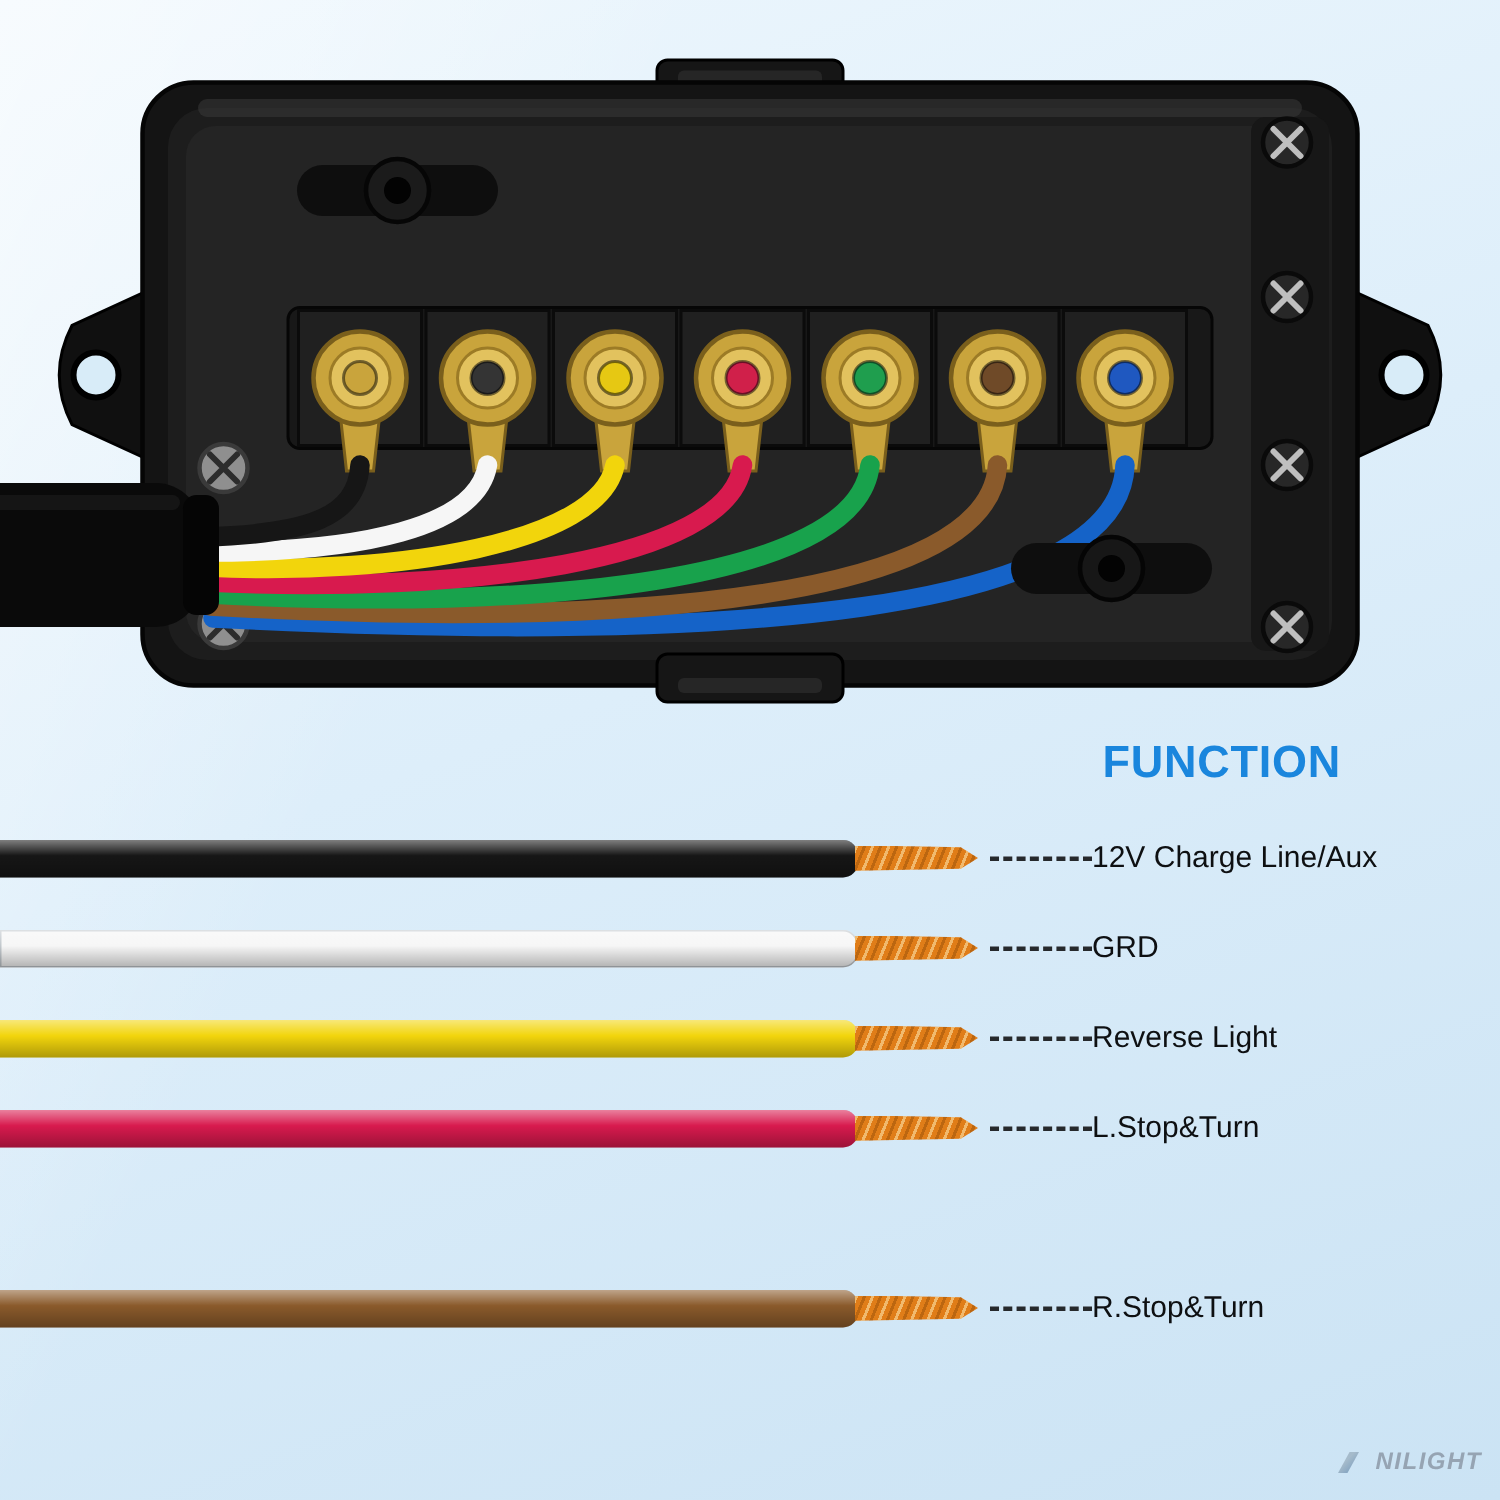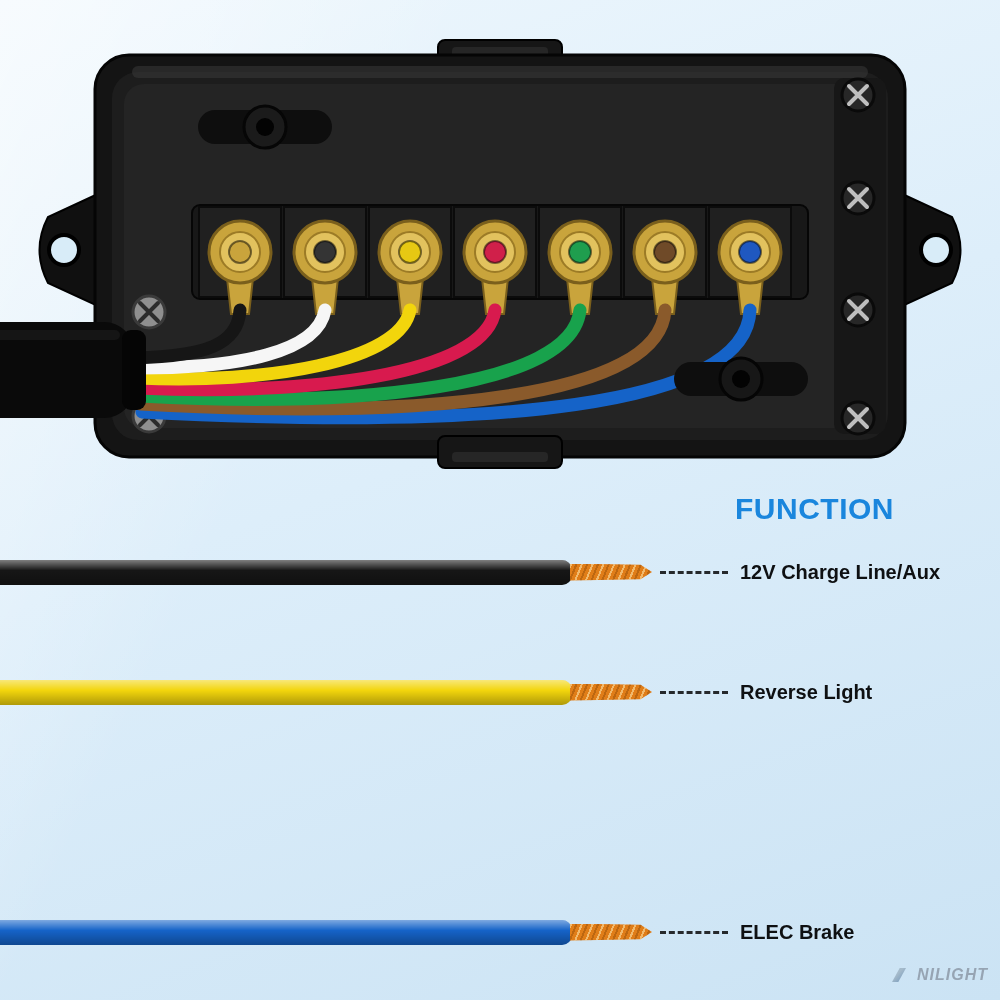--- a/index.html
+++ b/index.html
@@ -37,21 +37,21 @@
     content:"";position:absolute;inset:0;
     background:repeating-linear-gradient(112deg,
       rgba(255,235,180,.55) 0 2px, rgba(255,255,255,0) 2px 5px,
       rgba(120,60,0,.35) 5px 7px, rgba(255,255,255,0) 7px 10px);
   }
   .dash{
     width:68px;height:0;margin-left:8px;flex:0 0 auto;
     border-top:3px dashed #26292c;
   }
   .func-label{
-    margin-left:12px;font-size:20px;font-weight:bold;color:#0e1012;white-space:nowrap;
+    font-size:20px;font-weight:normal;color:#0e1012;white-space:nowrap;
   }
   
   .brand{
     position:absolute;right:12px;top:966px;display:flex;align-items:center;gap:11px;
     opacity:.85;
   }
   .brand-swoosh{
     width:14px;height:14px;
     background:linear-gradient(135deg,#9fb4c4 40%,#5d87b0 100%);
     clip-path:polygon(0 100%,55% 0,100% 0,45% 100%);
@@ -201,36 +201,48 @@
 
   <div class="section-title" style="color: rgb(26, 134, 221);">FUNCTION</div>
 
   <div class="legend-row row-0" style="top:556px">
     <div class="wire" style="background-color: rgb(22, 22, 22);"></div>
     <div class="copper" style="background-color: rgb(224, 125, 24);"></div>
     <div class="dash"></div>
     <div class="func-label">12V Charge Line/Aux</div>
   </div>
 
+  <div class="legend-row row-1" style="top:616px">
+    <div class="wire" style="background-color: rgb(246, 246, 246);"></div>
+    <div class="copper" style="background-color: rgb(224, 125, 24);"></div>
+    <div class="dash"></div>
+    <div class="func-label">GRD</div>
+  </div>
 
   <div class="legend-row row-2" style="top:676px">
     <div class="wire" style="background-color: rgb(242, 213, 12);"></div>
     <div class="copper" style="background-color: rgb(224, 125, 24);"></div>
     <div class="dash"></div>
     <div class="func-label">Reverse Light</div>
   </div>
 
-
-
-
-  <div class="legend-row row-6" style="top:916px">
-    <div class="wire" style="background-color: rgb(21, 99, 200);"></div>
-    <div class="copper" style="background-color: rgb(224, 125, 24);"></div>
-    <div class="dash"></div>
-    <div class="func-label">ELEC Brake</div>
-  </div>
+  <div class="legend-row row-3" style="top:736px">
+    <div class="wire" style="background-color: rgb(216, 26, 78);"></div>
+    <div class="copper" style="background-color: rgb(224, 125, 24);"></div>
+    <div class="dash"></div>
+    <div class="func-label">L.Stop&amp;Turn</div>
+  </div>
+
+
+  <div class="legend-row row-5" style="top:856px">
+    <div class="wire" style="background-color: rgb(138, 90, 43);"></div>
+    <div class="copper" style="background-color: rgb(224, 125, 24);"></div>
+    <div class="dash"></div>
+    <div class="func-label">R.Stop&amp;Turn</div>
+  </div>
+
 
   <div class="brand">
     <span class="brand-swoosh"></span>
     <span class="brand-text">NILIGHT</span>
   </div>
 
 </div>
 
 </body></html>

